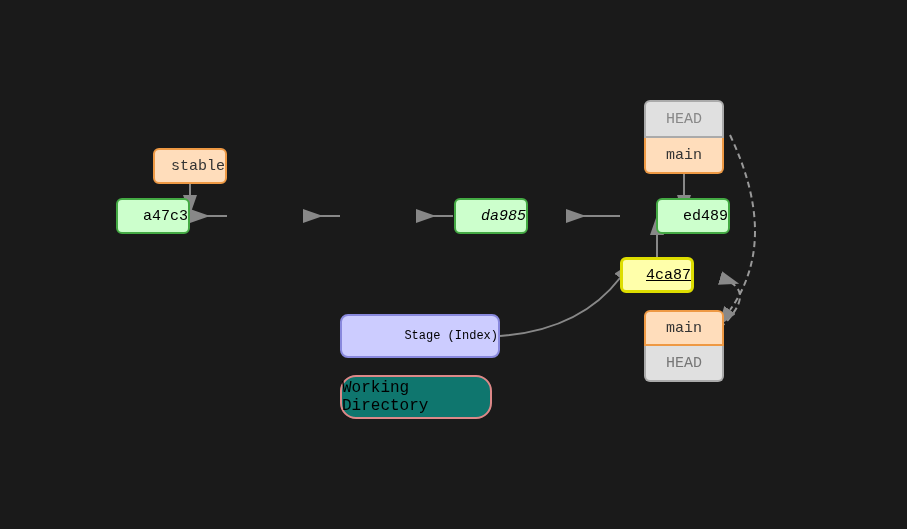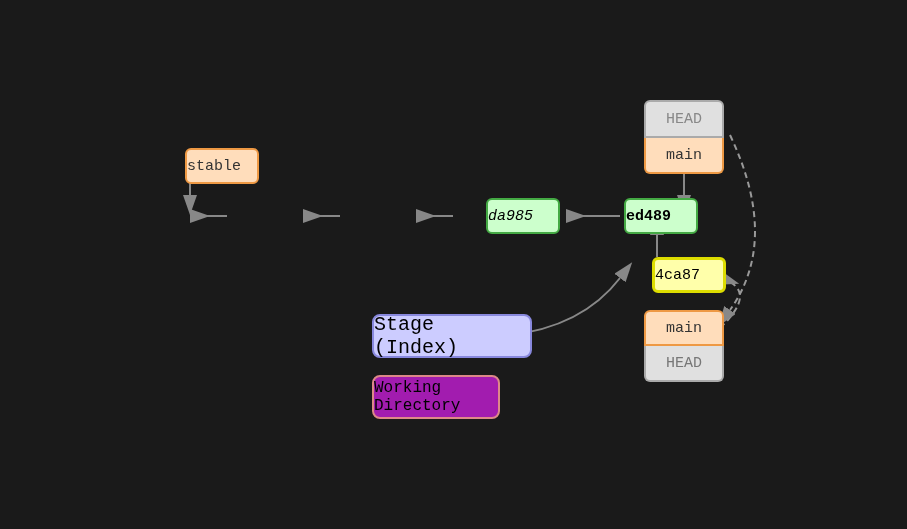--- a/index.html
+++ b/index.html
@@ -15,63 +15,63 @@
       position: absolute;
       top: 0; left: 0;
       width: 907px;
       height: 529px;
     }
     .node {
       position: absolute;
       border-radius: 6px;
       display: flex;
       align-items: center;
-      justify-content: flex-start;
+      justify-content: flex-end;
       font-size: 15px;
       font-weight: normal;
-      margin-left: 32px;
     }
     .node-commit {
       background: #ccffcc;
       border: 2px solid #44aa44;
       color: #000;
       width: 74px;
       height: 36px;
     }
     .node-commit-yellow {
       background: #ffffaa;
       border: 3px solid #dddd00;
       color: #000;
       width: 74px;
       height: 36px;
+      text-decoration: underline;
     }
     .node-ref-orange {
       background: #ffddbb;
       border: 2px solid #ee9944;
       color: #333;
       width: 74px;
       height: 36px;
       border-radius: 6px;
     }
     .node-stage {
       background: #ccccff;
       border: 2px solid #8888dd;
       color: #000;
       width: 160px;
       height: 44px;
       border-radius: 8px;
-      font-size: 20px;
+      font-size: 12px;
     }
     .node-wd {
-      background: #a21caf;
+      background: #0f766e;
       border: 2px solid #dd8888;
       color: #000;
-      width: 128px;
+      width: 152px;
       height: 44px;
-      border-radius: 8px;
+      border-radius: 16px;
       font-size: 16px;
     }
     .head-top {
       background: #e0e0e0;
       border: 2px solid #aaaaaa;
       color: #888;
       width: 80px;
       height: 38px;
       display: flex;
       align-items: center;
@@ -158,28 +158,31 @@
     <line x1="657" y1="257" x2="657" y2="235" stroke="#888" stroke-width="2" marker-end="url(#arrowhead-right)"></line>
 
     <path d="M500,336 Q580,330 620,278" stroke="#888" stroke-width="2" fill="none" marker-end="url(#arrowhead-right)"></path>
 
     <path d="M720,328 Q760,290 720,278" stroke="#999" stroke-width="2" fill="none" stroke-dasharray="6,4" marker-end="url(#arrowhead-left)"></path>
 
     <path d="M730,135 Q780,240 730,310" stroke="#999" stroke-width="2" fill="none" stroke-dasharray="6,4" marker-end="url(#arrowhead-right)"></path>
 
   </svg>
 
+  <div class="node node-commit" style="left:116px; top:198px;">
+    <span>a47c3</span>
+  </div>
 
 
 
   <div class="node node-commit" style="left:454px; top:198px;font-style:italic;">
     <span>da985</span>
   </div>
 
-  <div class="node node-commit" style="left:592px; top:198px;font-weight:bold;">
+  <div class="node node-commit" style="left:656px; top:198px;">
     <span>ed489</span>
   </div>
 
   <div class="node node-commit-yellow" style="left:620px; top:257px;">
     <span>4ca87</span>
   </div>
 
   <div class="node node-ref-orange" style="left:153px; top:148px;">
     <span>stable</span>
   </div>

